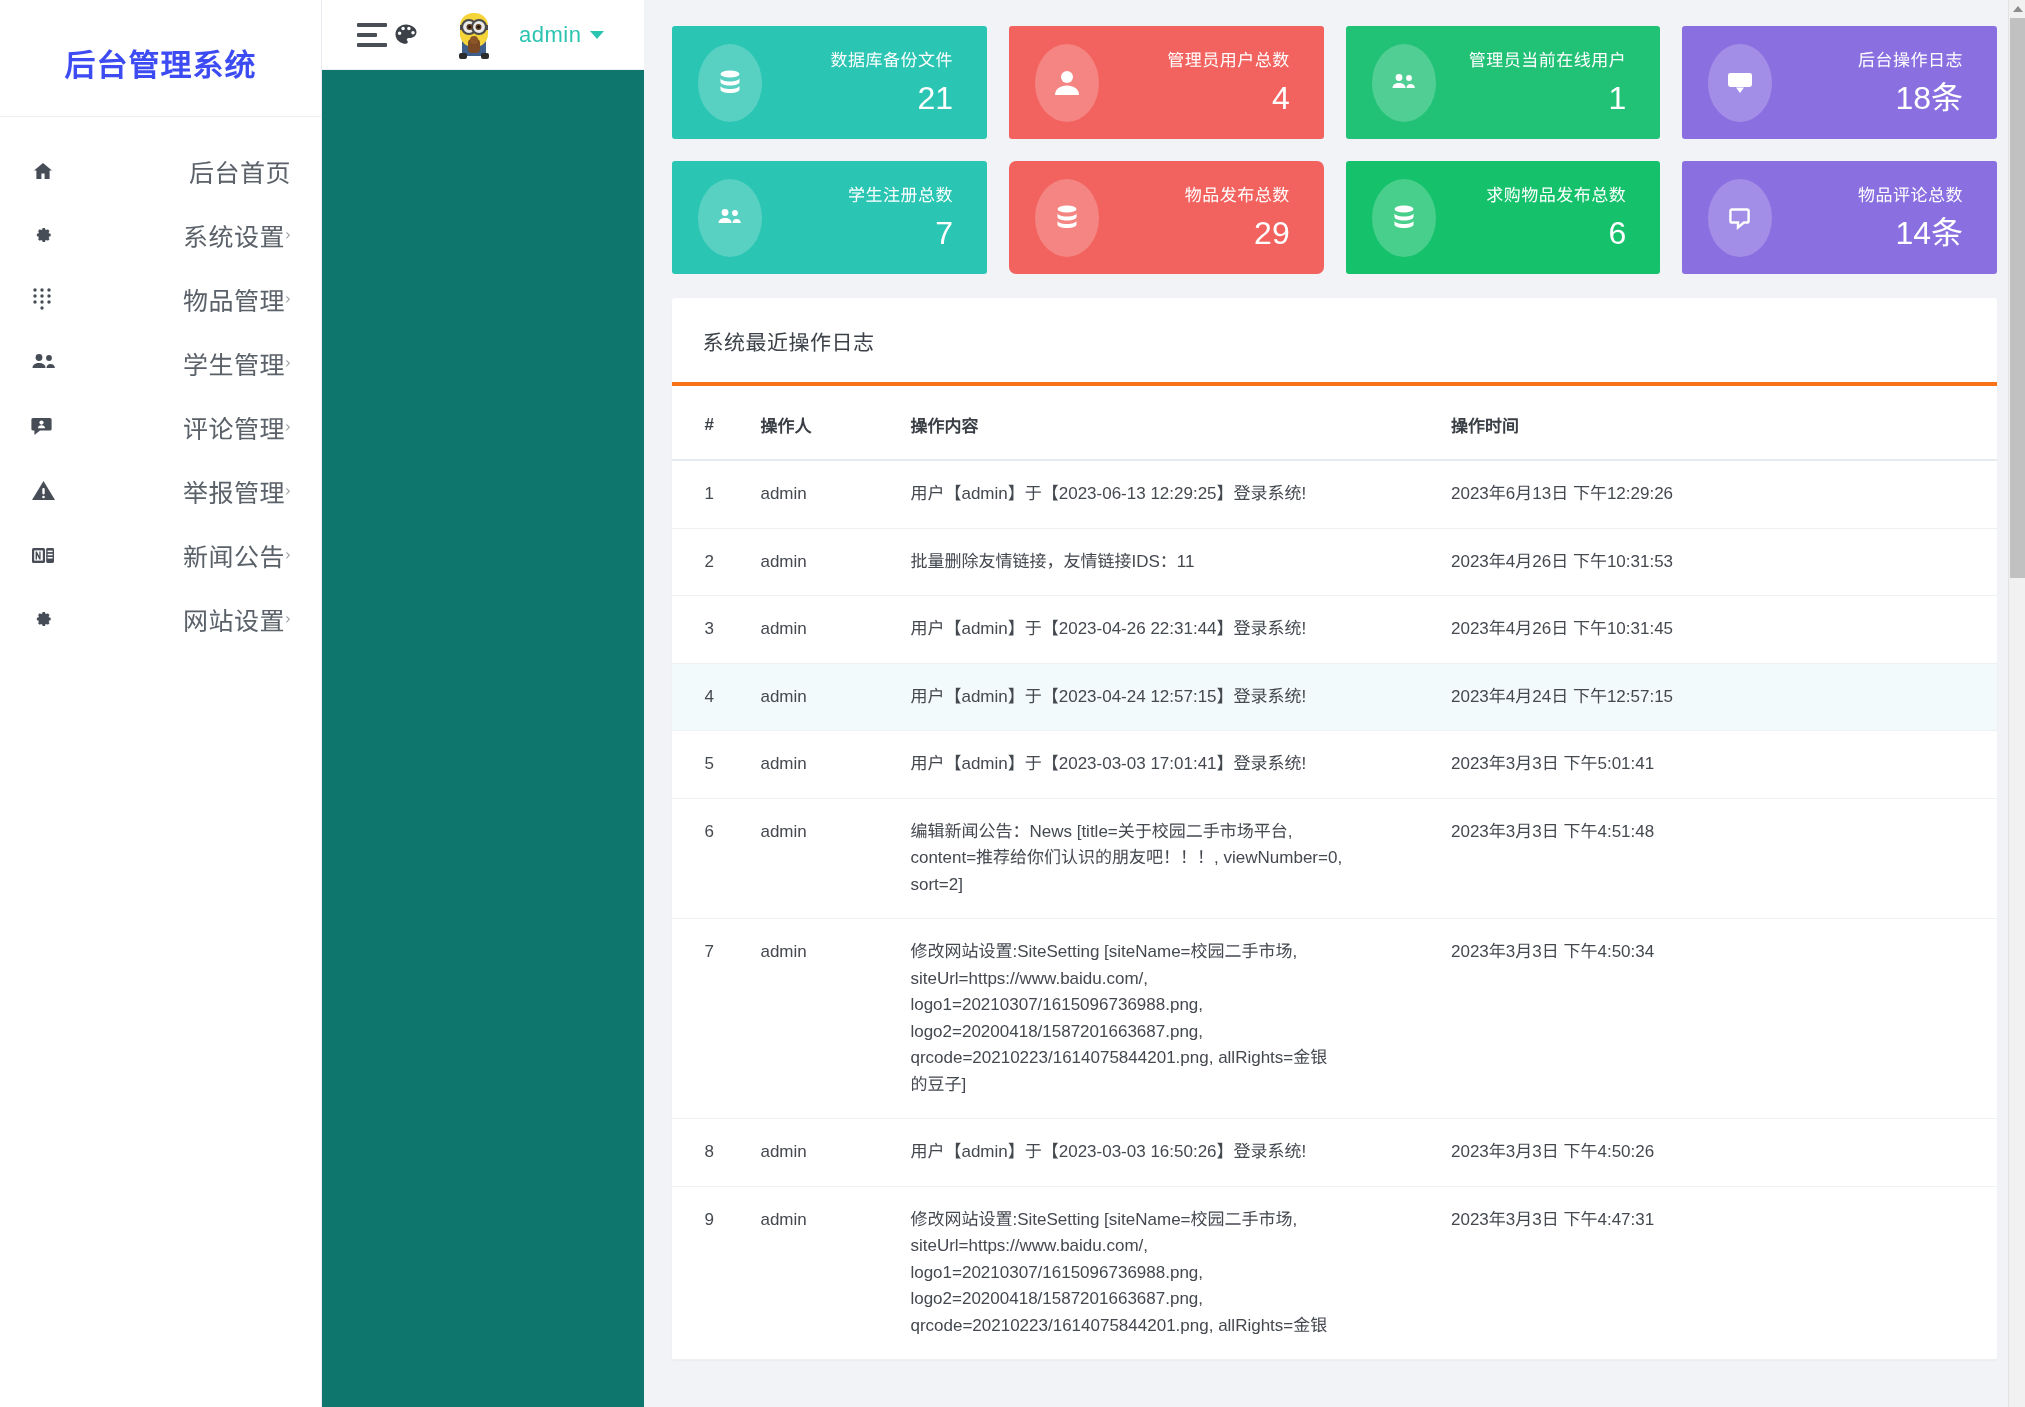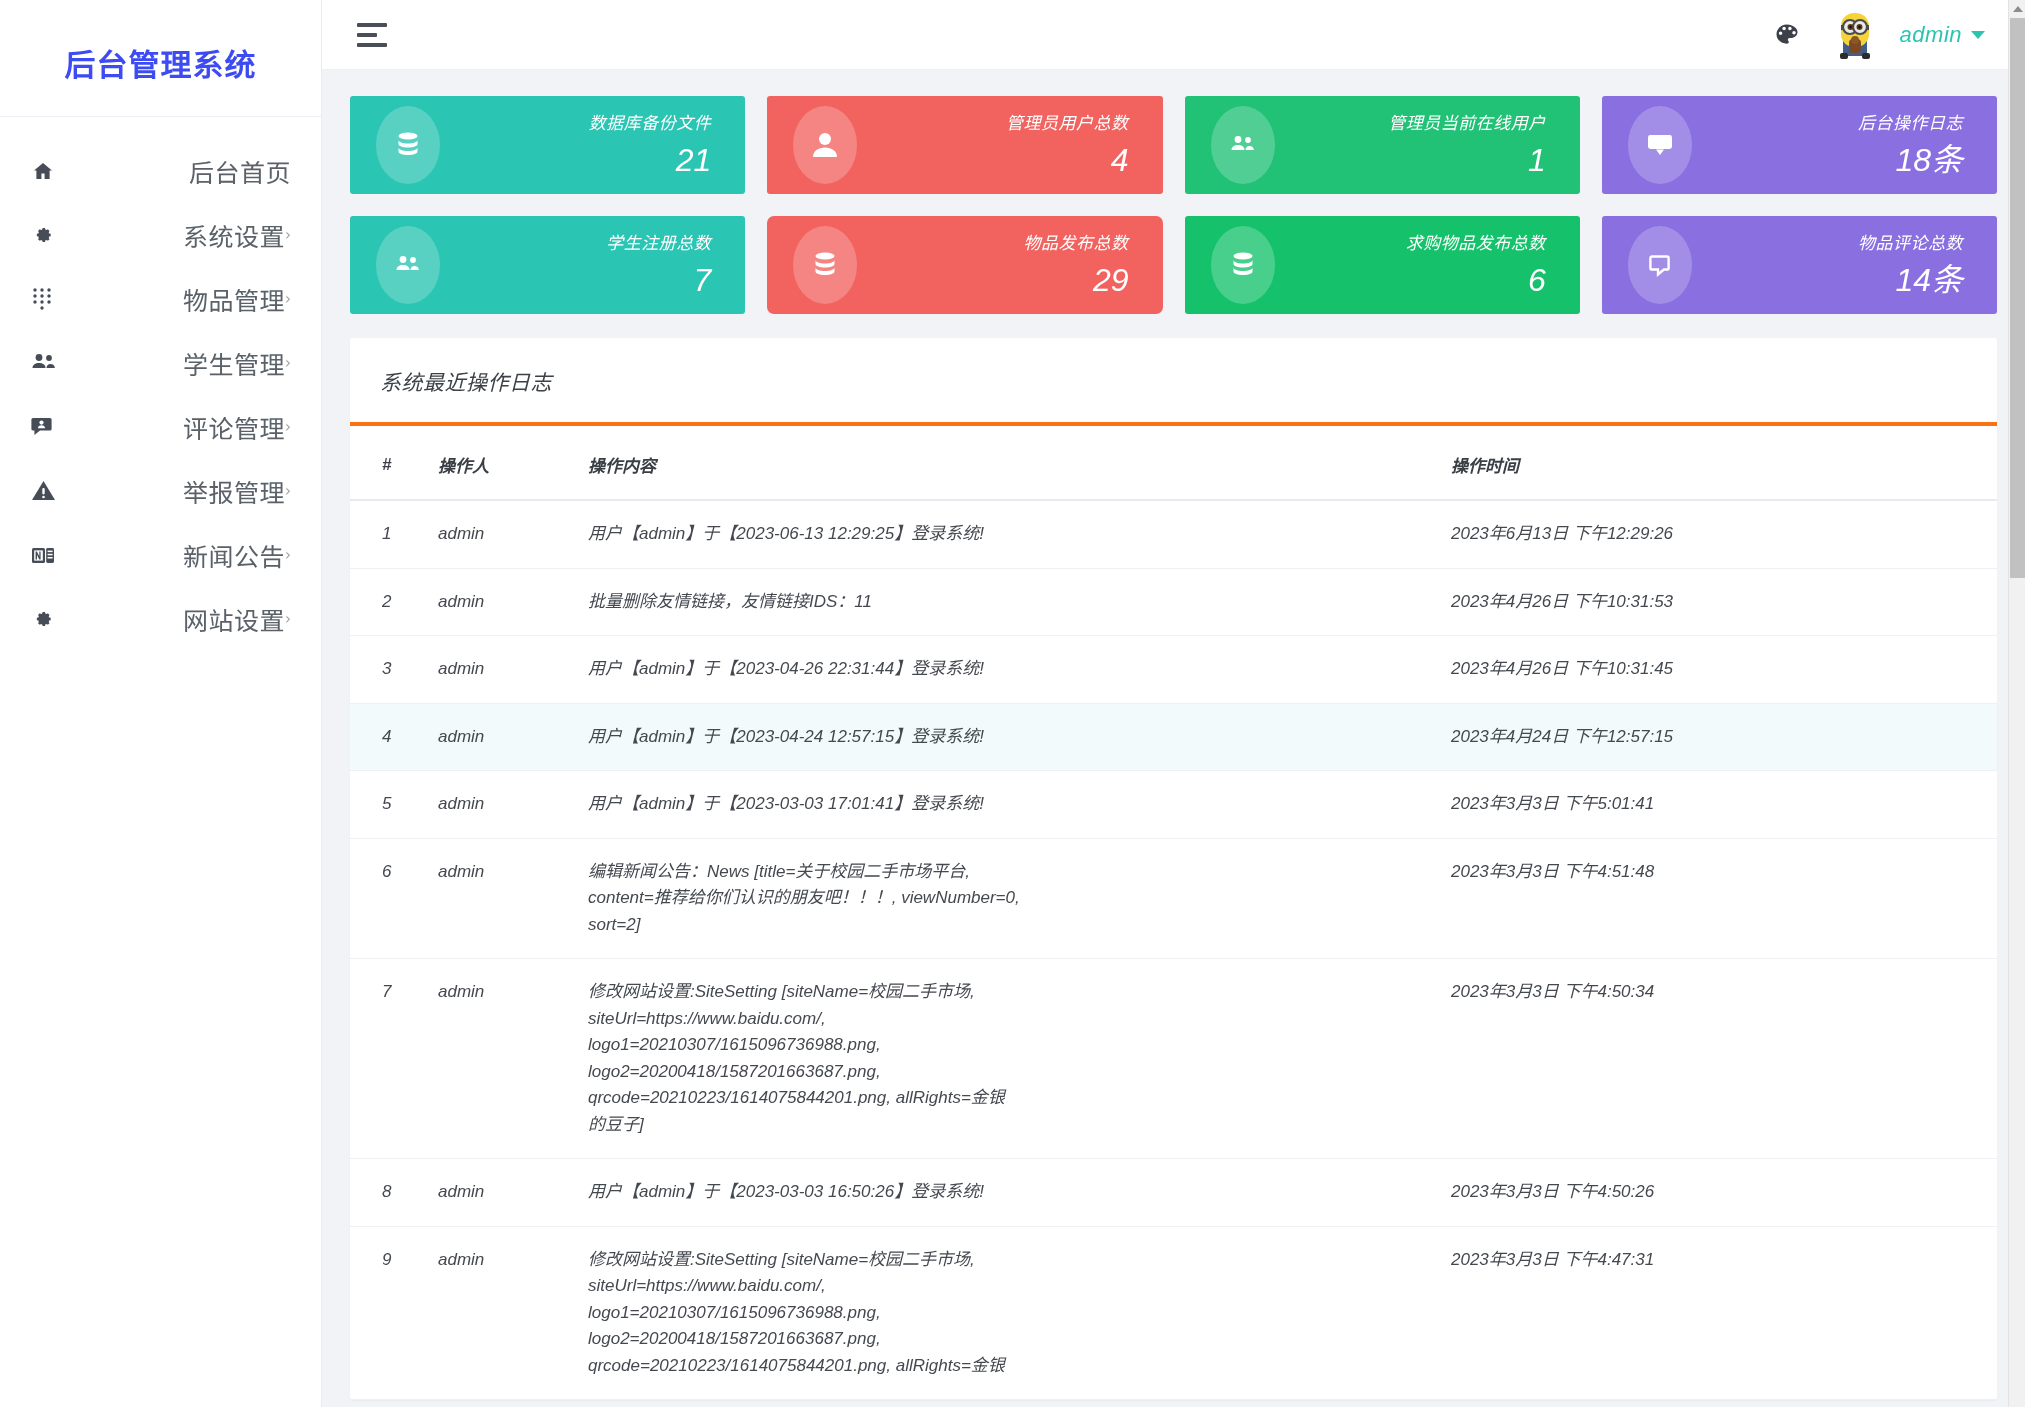--- a/index.html
+++ b/index.html
@@ -45,25 +45,24 @@
     flex: 1 1 auto; letter-spacing: .5px; text-align: right;
   }
   .nav-caret {
     font-size: 15px; color: #9aa0a8; line-height: 1;
     font-family: "DejaVu Sans", sans-serif;
   }
 
   
   .content-col {
     flex: 1 1 auto; height: 1407px;
-    display: flex; flex-direction: column;
-    background: #4d7c0f;
+    display: flex; 
+    background: #0f766e;
     position: relative;
     min-width: 0;
-    font-style: italic;
   }
   .topbar {
     height: 70px; flex: 0 0 70px;
     background: #ffffff;
     display: flex; align-items: center;
     padding: 0 34px 0 30px;
     border-bottom: 1px solid #eef0f4;
   }
   .hamburger {
     width: 30px; height: 24px;
@@ -99,21 +98,21 @@
     flex: 1 1 auto; overflow: hidden;
     padding: 26px 28px 0 28px;
     background: #f2f3f7;
   }
   .cards {
     display: grid;
     grid-template-columns: repeat(4, 1fr);
     gap: 22px 22px;
   }
   .card {
-    height: 98px; border-radius: 3px;
+    height: 113px; border-radius: 3px;
     display: flex; align-items: center;
     padding: 0 30px 0 26px;
     cursor: pointer; position: relative;
   }
   .card-ico-wrap {
     width: 64px; height: 78px; flex: 0 0 64px;
     border-radius: 50%;
     background: rgba(255,255,255,0.22);
     display: flex; align-items: center; justify-content: center;
     color: #ffffff;

